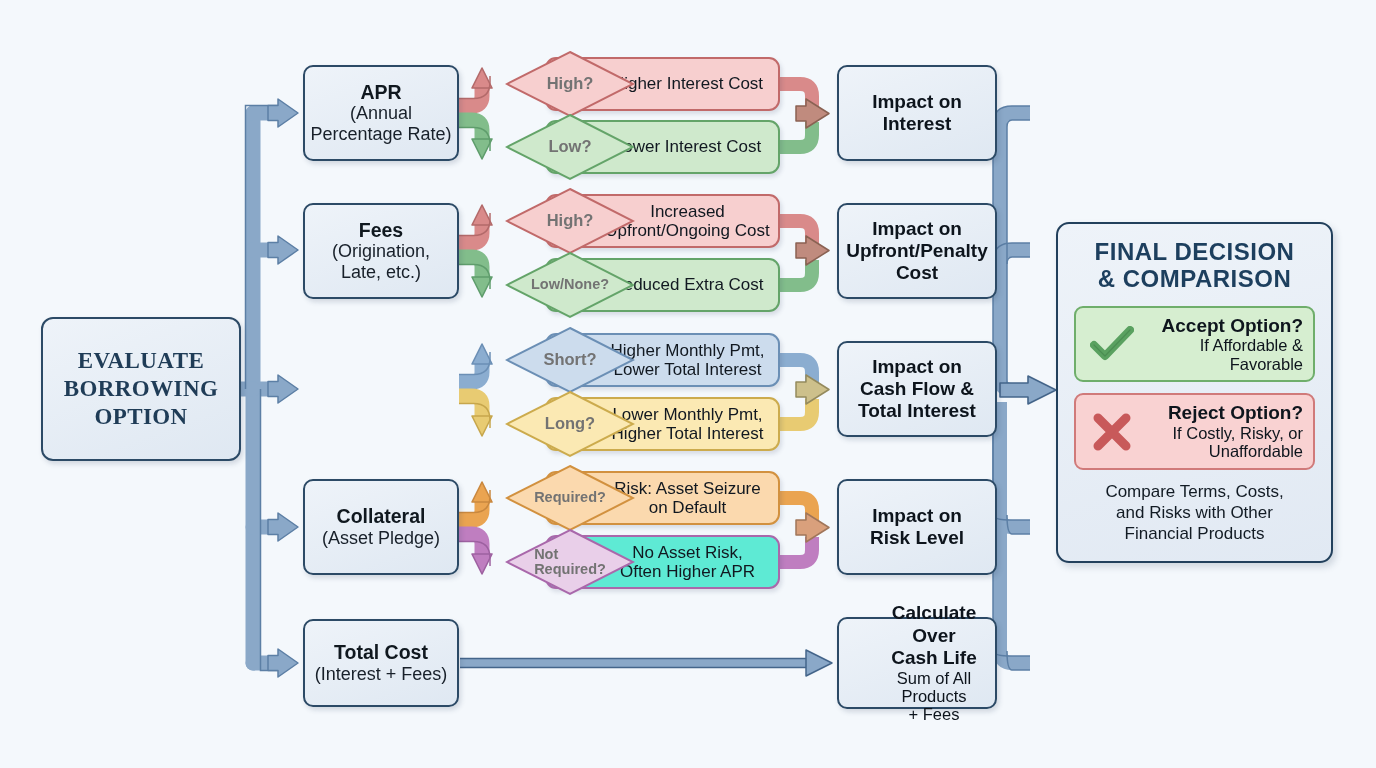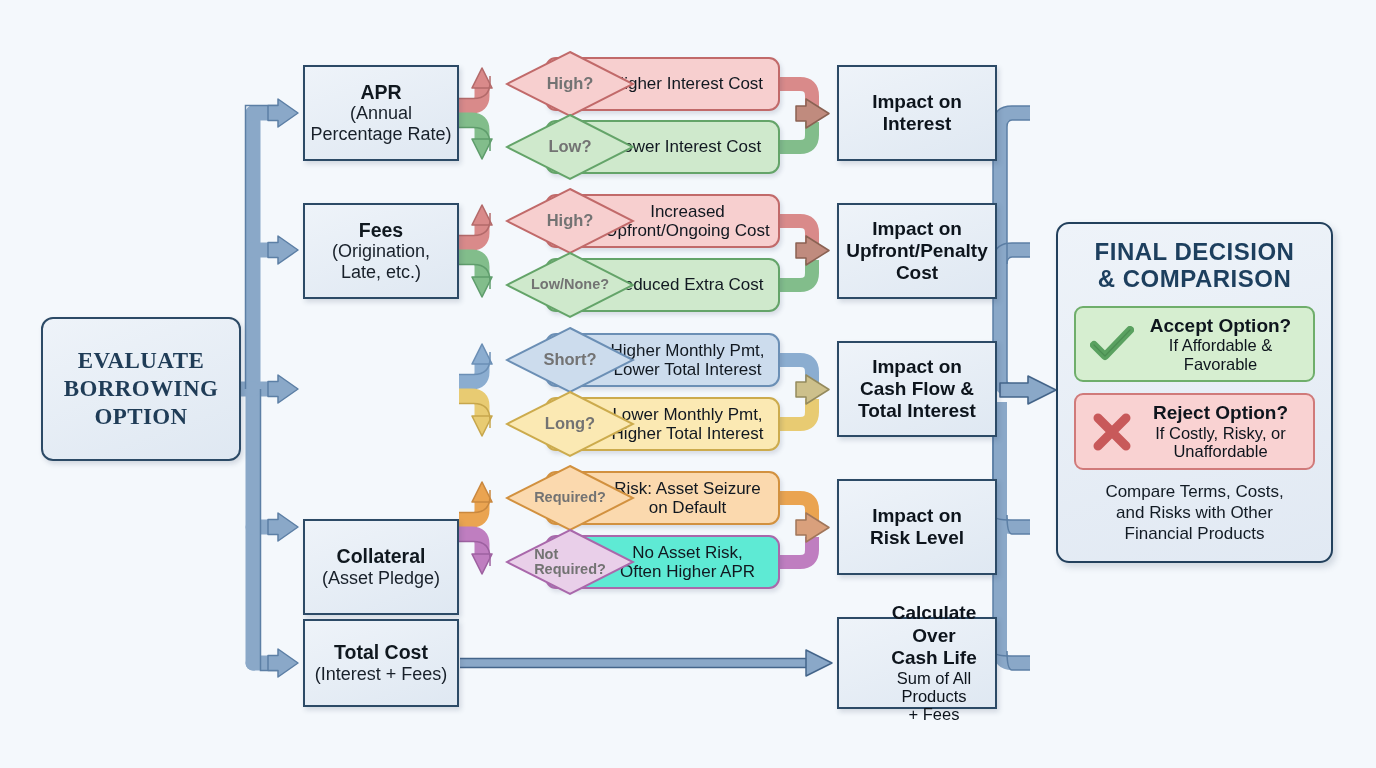--- a/index.html
+++ b/index.html
@@ -12,21 +12,21 @@
   }
   #stage{position:absolute;inset:0;width:1376px;height:768px;}
   svg.wires{position:absolute;left:0;top:0;width:1376px;height:768px;pointer-events:none;}
 
   .node{position:absolute;box-sizing:border-box;display:flex;flex-direction:column;
         align-items:center;justify-content:center;text-align:center;}
 
   
   .boxy{
     border:2.5px solid #2c4a66;
-    border-radius:0;
+    border-radius:10px;
     background:linear-gradient(160deg,#eef3f9 0%,#dfe8f2 100%);
     box-shadow:2px 3px 5px rgba(40,60,90,.17);
     color:#14202c;
   }
   .start{
     border-radius:12px;
     font-family:Liberation Serif, serif;
   }
   .start .l1{font-weight:bold;font-size:23px;line-height:1.22;color:#1f3c57;letter-spacing:.4px;}
 
@@ -65,21 +65,21 @@
   }
   .panel .ptitle{
     text-align:center;font-weight:bold;font-size:24px;line-height:1.14;
     color:#1d3f5e;letter-spacing:.5px;margin-bottom:13px;
   }
   .dbox{
     box-sizing:border-box;border-radius:9px;border:2px solid;
     display:flex;align-items:center;padding:7px 10px;margin-bottom:11px;
   }
   .dbox .mark{width:52px;flex:0 0 52px;display:flex;align-items:center;justify-content:center;}
-  .dbox .dtext{flex:1;text-align:center;}
+  .dbox .dtext{flex:1;text-align:right;}
   .dbox .dh{font-weight:bold;font-size:19px;line-height:1.14;color:#0e151d;}
   .dbox .ds{font-size:16.5px;line-height:1.12;color:#0e151d;}
   .panel .foot{
     text-align:center;font-size:17px;line-height:1.25;color:#121b24;margin-top:4px;
   }
 </style>
 </head>
 <body>
 
 <div id="stage">
@@ -217,21 +217,21 @@
     <div class="l2">Percentage Rate)</div>
   </div>
 
   <div class="node boxy cat" style="left:303px;top:203px;width:156px;height:96px;">
     <div class="l1">Fees</div>
     <div class="l2">(Origination,</div>
     <div class="l2">Late, etc.)</div>
   </div>
 
 
-  <div class="node boxy cat" style="left:303px;top:479px;width:156px;height:96px;margin-top:40px;">
+  <div class="node boxy cat" style="left:303px;top:479px;width:156px;height:96px;">
     <div class="l1">Collateral</div>
     <div class="l2">(Asset Pledge)</div>
   </div>
 
   <div class="node boxy cat" style="left:303px;top:619px;width:156px;height:88px;">
     <div class="l1">Total Cost</div>
     <div class="l2">(Interest + Fees)</div>
   </div>
 
   <div class="pill" style="left:545px;top:57px;width:235px;height:54px;background:#f7cfcf;border-color:#c16a6a;">

